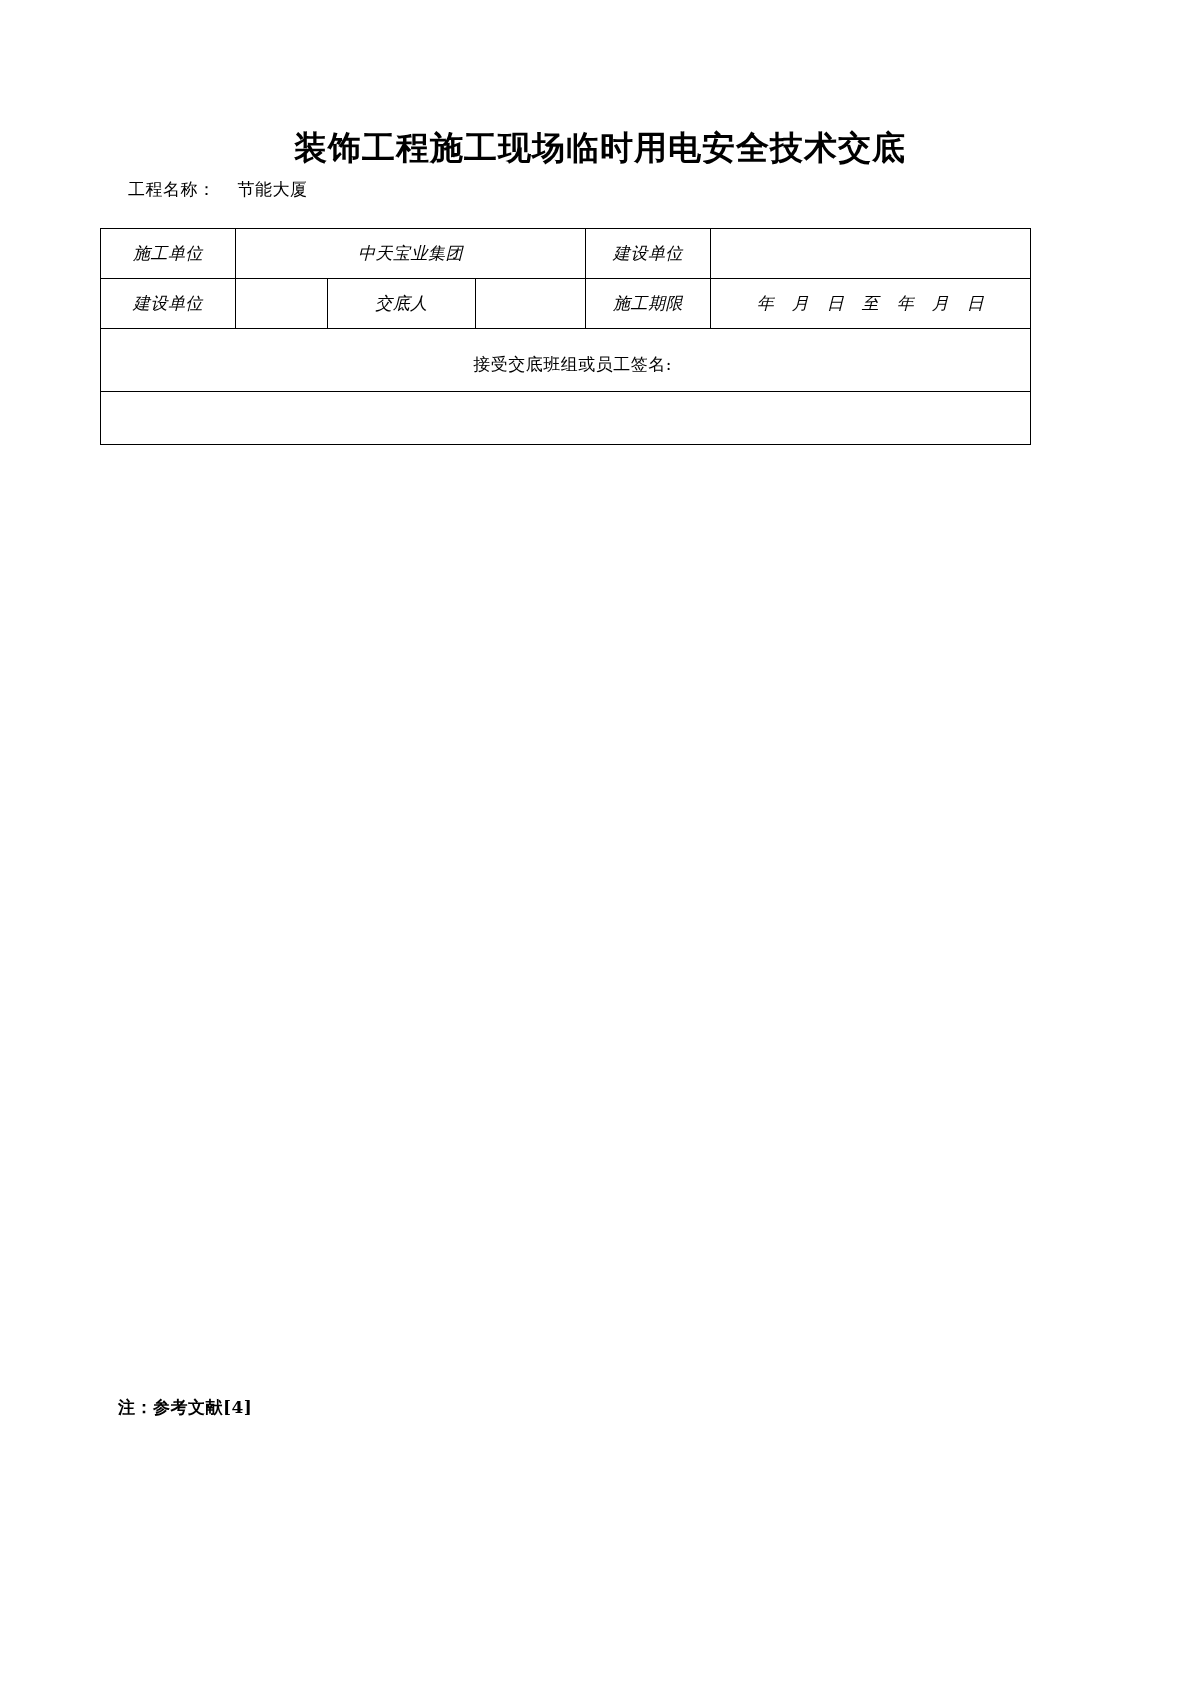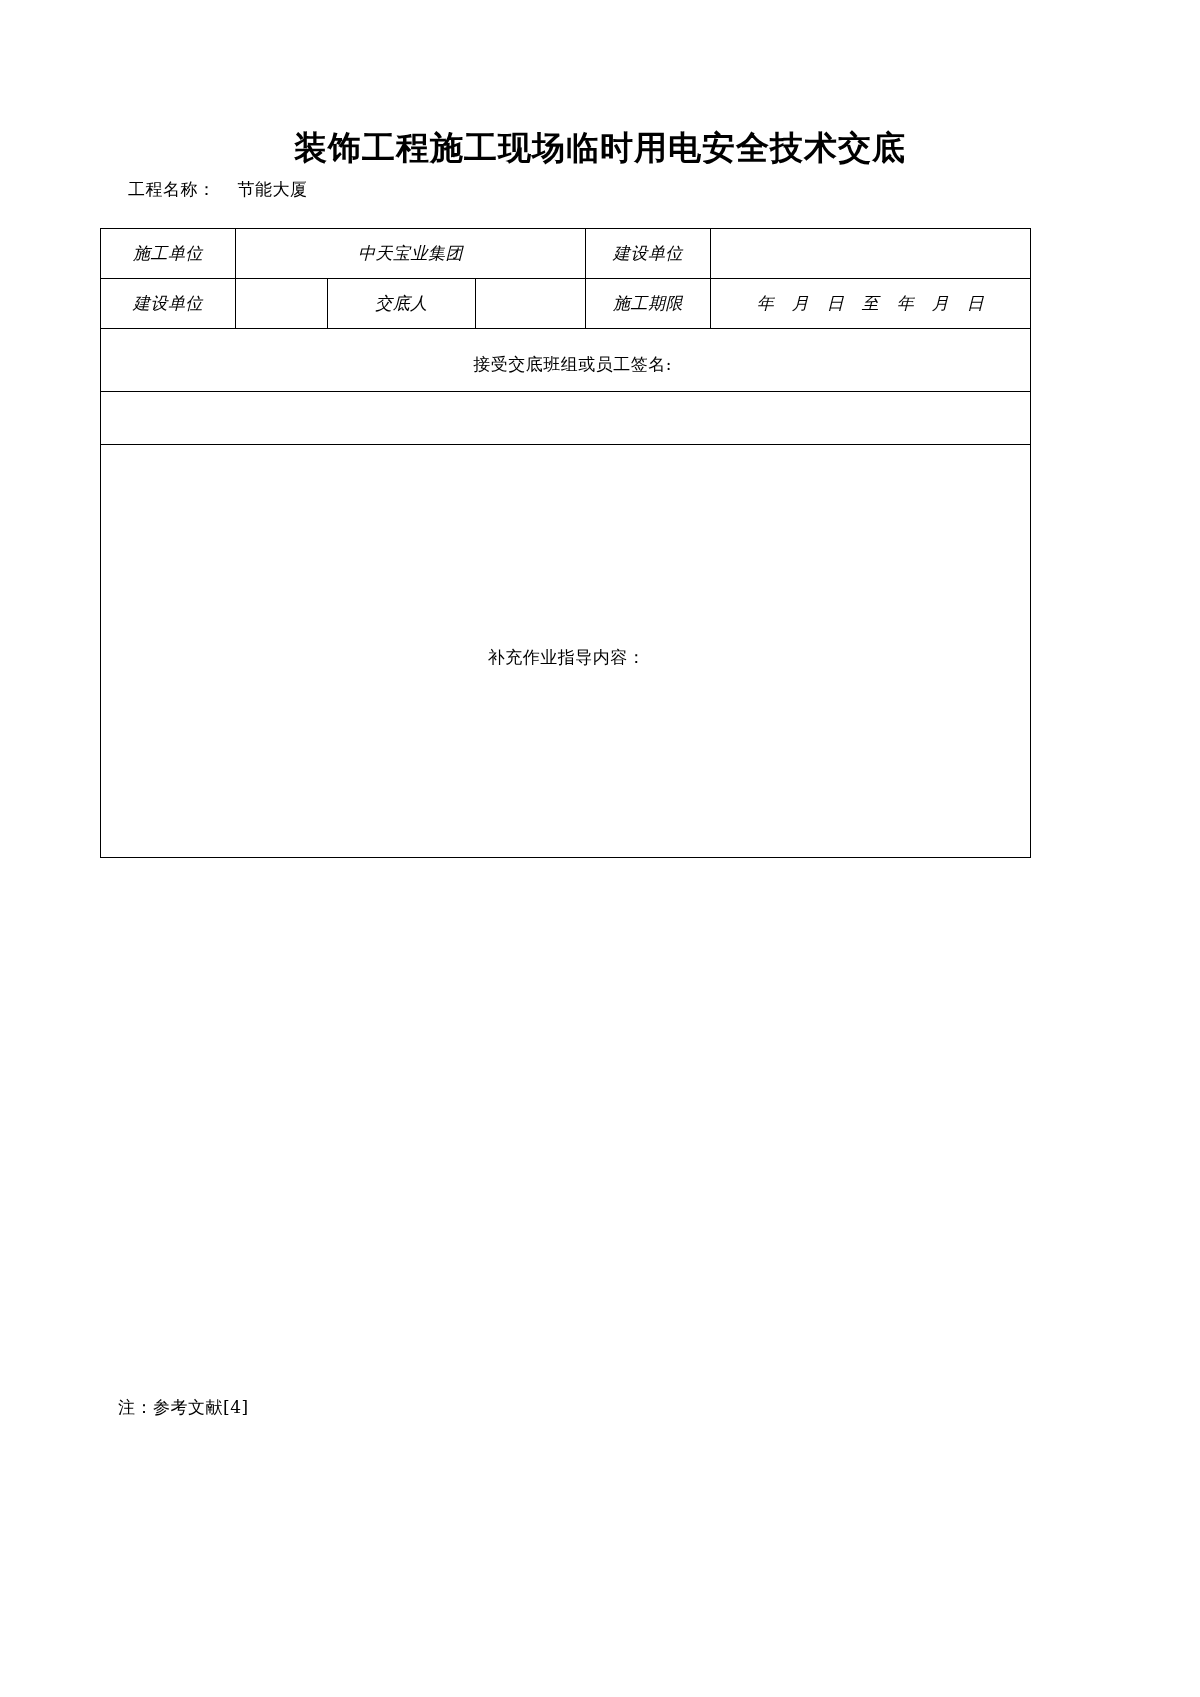--- a/index.html
+++ b/index.html
@@ -109,20 +109,21 @@
     vertical-align: top;
     padding: 12px 12px 0 14px !important;
     font-size: 17px;
   }
   .footer-note {
     position: absolute;
     top: 1396px;
     left: 118px;
     font-size: 17px;
     letter-spacing: 0.5px;
+    font-weight: bold;
   }
 </style>
 </head>
 <body>
 
 <div class="page">
 
   <div class="doc-title">装饰工程施工现场临时用电安全技术交底</div>
 
   <div class="project-line">
@@ -152,24 +153,18 @@
         <td class="cell-label"></td>
         <td class="cell-label">施工期限</td>
         <td class="date-cell">年　月　日　至　年　月　日</td>
       </tr>
       <tr class="sign-row">
         <td class="pad" colspan="6">接受交底班组或员工签名:</td>
       </tr>
       <tr class="blank-row">
         <td class="cell-left" colspan="6"></td>
       </tr>
-      <tr>
-        <td class="supp-cell" colspan="6">
-          <div>补充作业指导内容：</div>
-          <div></div>
-        </td>
-      </tr>
     </tbody>
   </table>
 
   <div class="footer-note">注：参考文献[4]</div>
 
 </div>
 
 </body></html>

